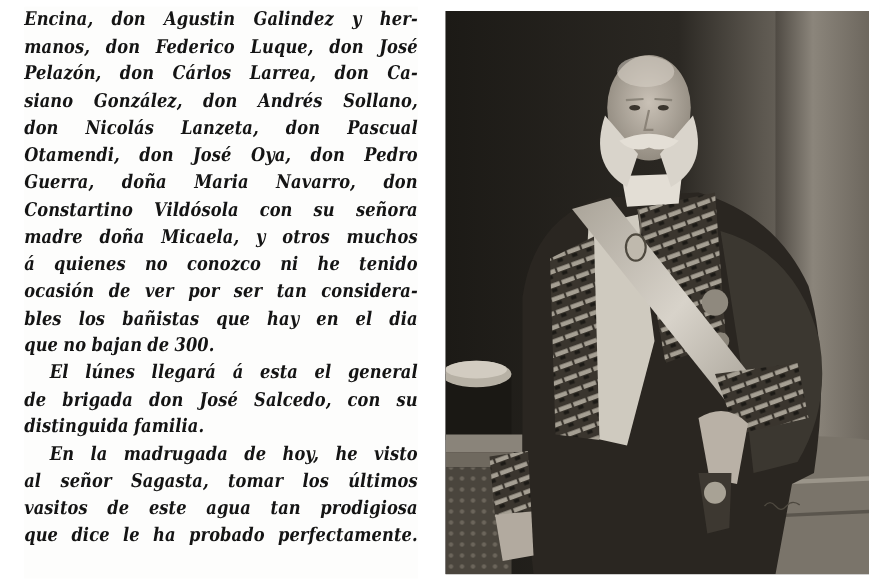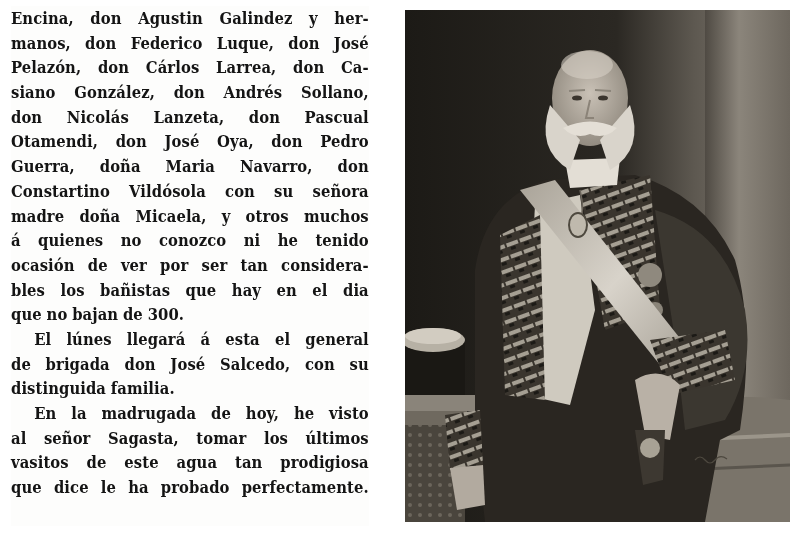--- a/index.html
+++ b/index.html
@@ -15,25 +15,26 @@
     }
     .page {
       position: absolute;
       left: 0; top: 0;
       width: 800px; height: 533px;
       background: #ffffff;
     }
     
     .clipping {
       position: absolute;
-      left: 11px;
+      left: 22px;
       top: 6px;
       width: 358px;
       height: 520px;
       background: #fdfdfc;
+      font-style: italic;
     }
     .col-line {
       display: block;
       height: 24.7px;
       line-height: 24.7px;
       font-family: "DejaVu Serif", serif;
       font-weight: bold;
       font-size: 17.2px;
       color: #141414;
       white-space: nowrap;

